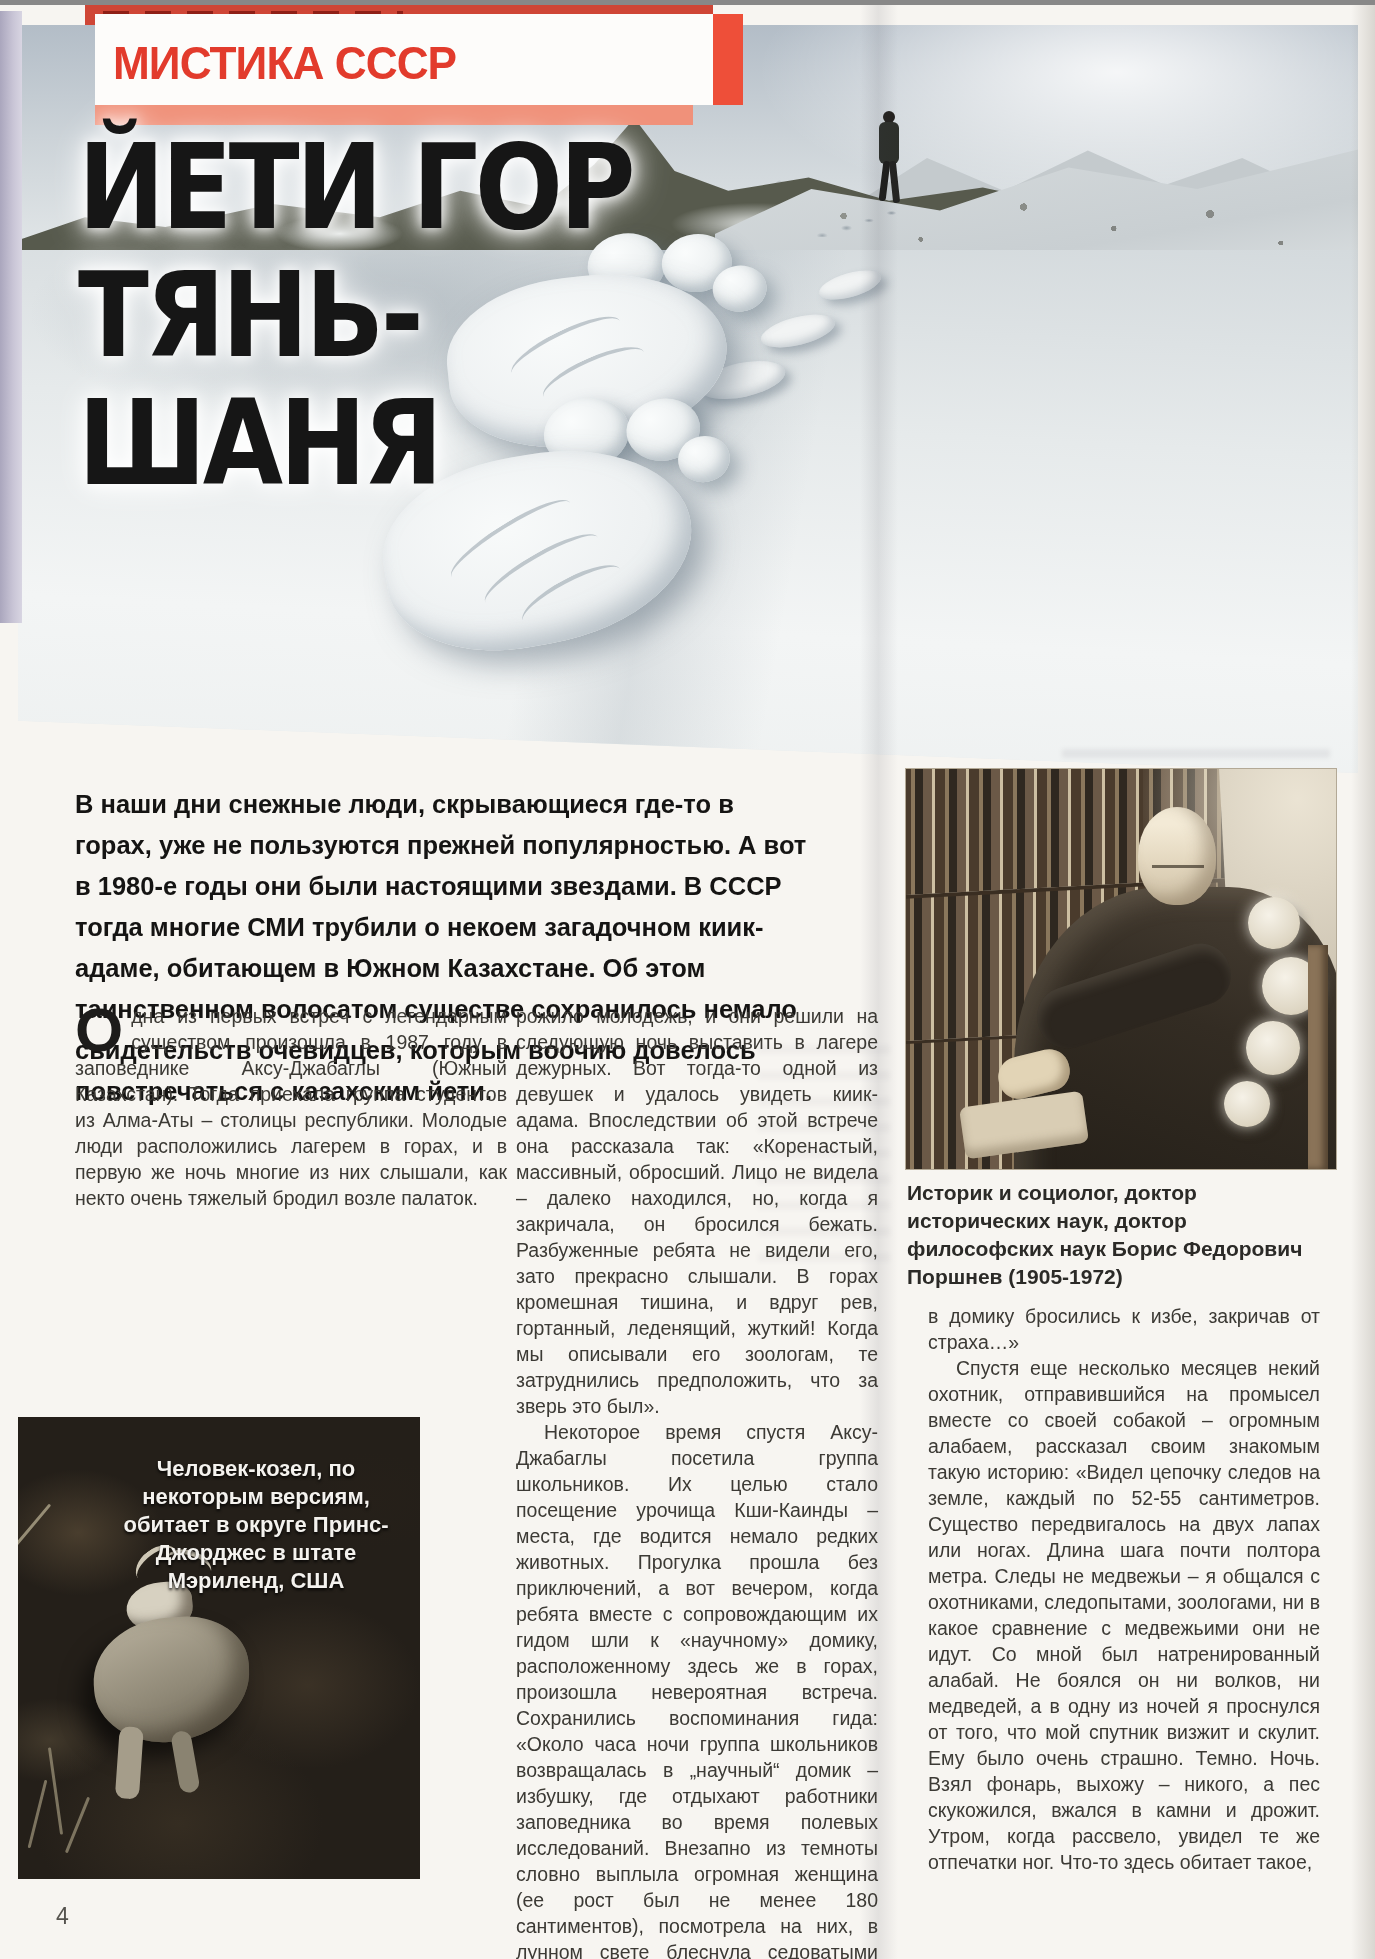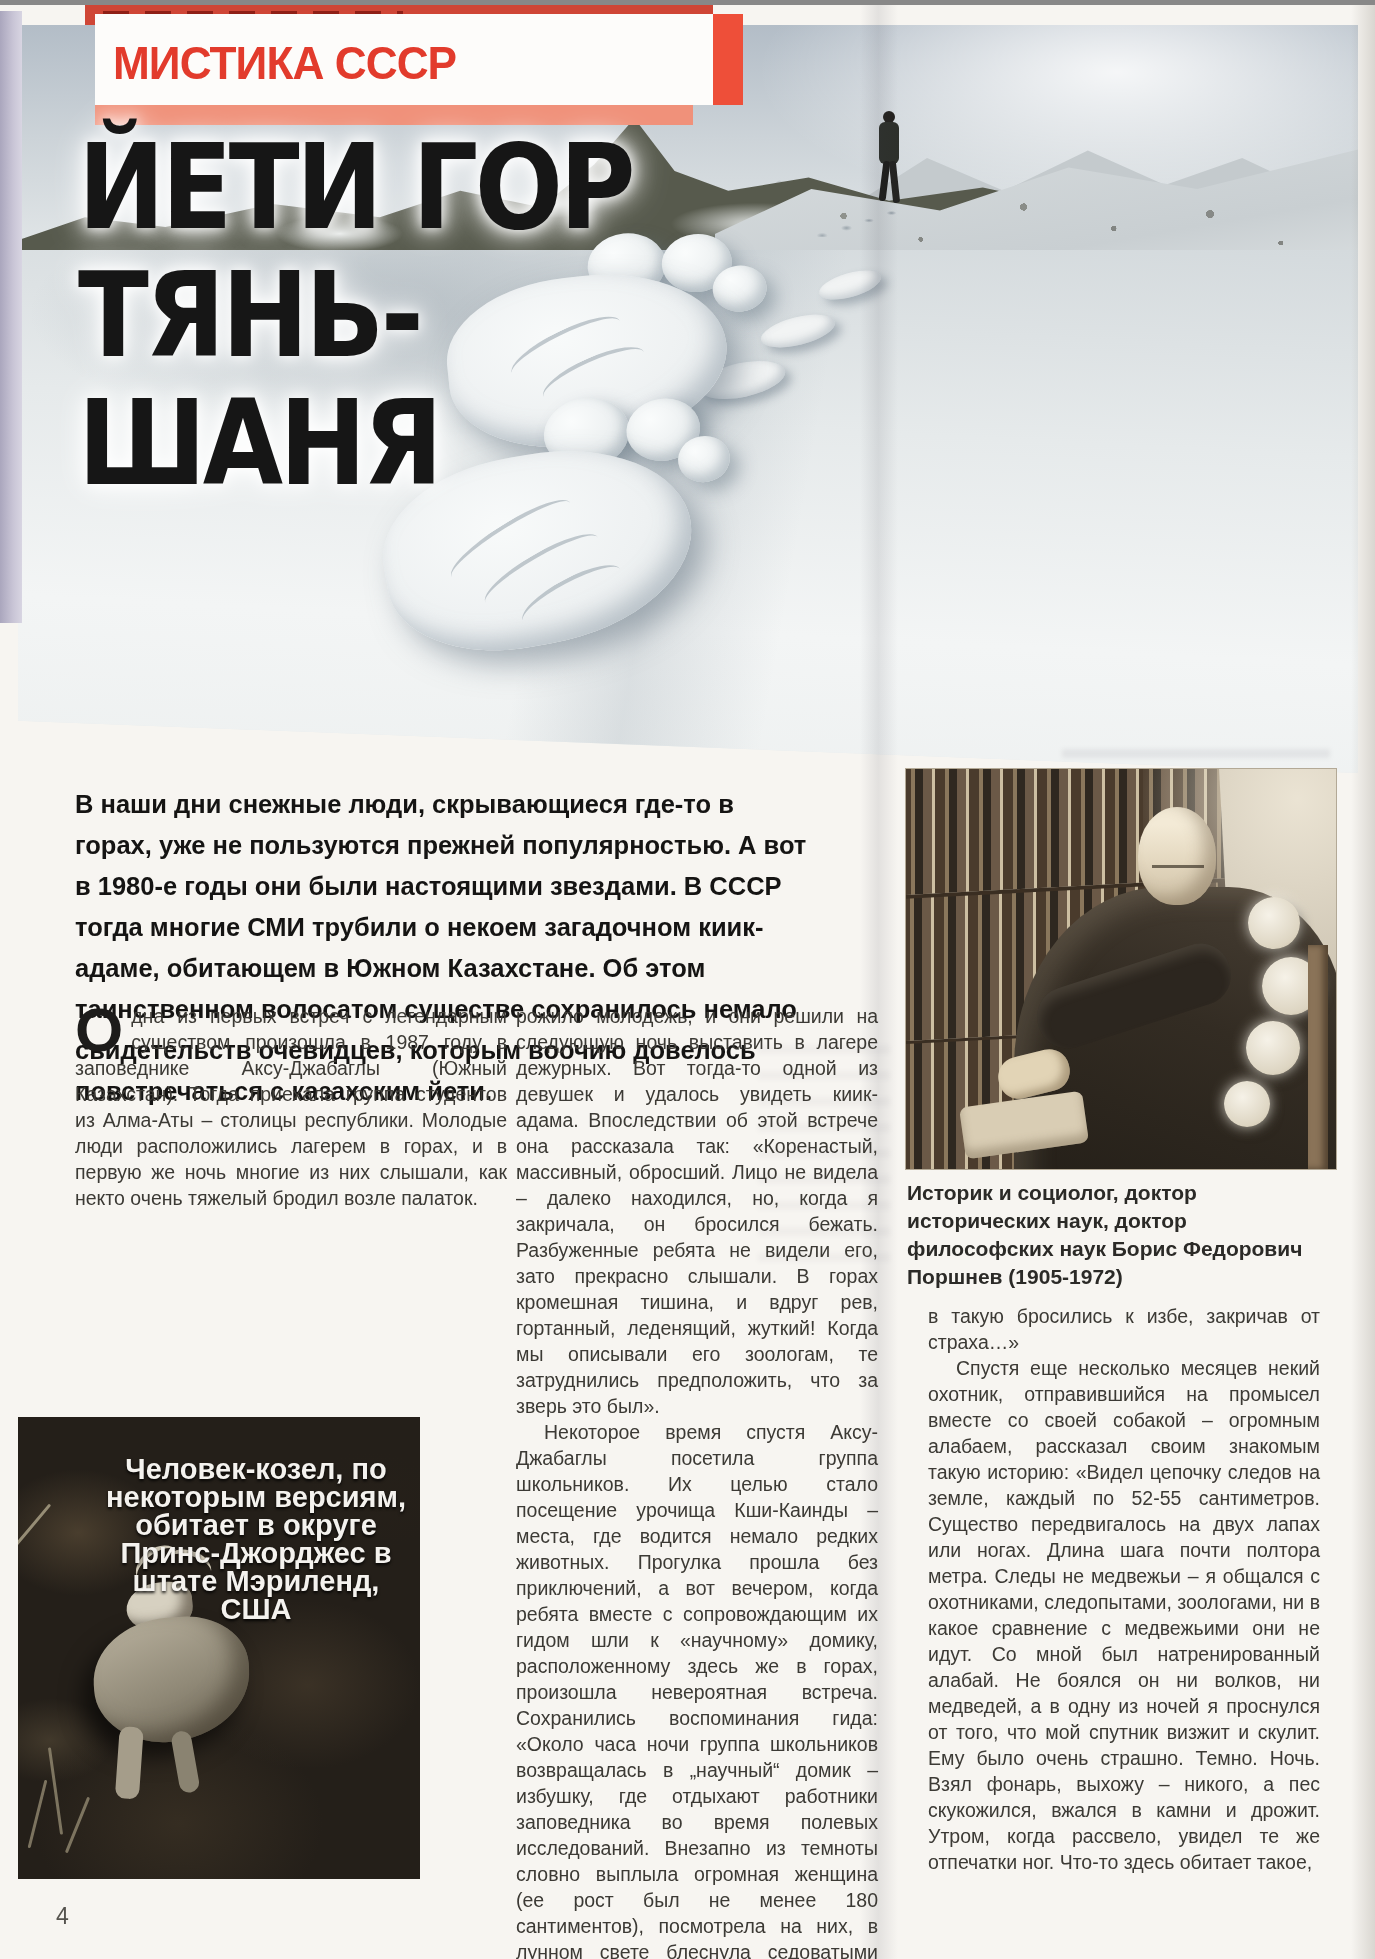--- a/index.html
+++ b/index.html
@@ -157,21 +157,21 @@
   .gm-horn.h1{left:96px;top:-14px;transform:rotate(20deg);}
   .gm-horn.h2{left:66px;top:-18px;transform:rotate(-32deg);}
   .gm-body{position:absolute;left:18px;top:52px;width:156px;height:124px;border-radius:55% 45% 60% 50%;
     background:linear-gradient(160deg,#bab29f 0%,#918a78 55%,#6b6454 100%);
     box-shadow:-12px 14px 22px rgba(0,0,0,.55), inset -16px -10px 20px rgba(60,52,40,.55);}
   .gm-leg{position:absolute;border-radius:10px;}
   .gm-leg.l1{left:36px;top:158px;width:24px;height:72px;background:#a59d8a;transform:rotate(8deg);}
   .gm-leg.l2{left:94px;top:166px;width:20px;height:62px;background:#8a8371;transform:rotate(-6deg);}
   .gm-grass{position:absolute;width:3px;background:#9a9077;opacity:.75;border-radius:2px;}
   .goatman .cap{position:relative;z-index:3;padding:38px 10px 0 84px;text-align:center;
-    font-size:29px;line-height:28px;font-weight:bold;color:#f4f2ee;
+    font-size:22px;line-height:28px;font-weight:bold;color:#f4f2ee;
     text-shadow:0 2px 3px rgba(0,0,0,.85);}
   
   .page-number{position:absolute;left:56px;top:1898px;font-size:23px;color:#55534e;}
 </style>
 </head>
 <body>
 
 <div class="page">
 
   <div class="hero">
@@ -262,21 +262,21 @@
   <div class="col col-1">
     <p class="para"><span class="dropcap">О</span><span>дна из первых встреч с легендарным существом произошла в 1987 году в заповеднике Аксу-Джабаглы (Южный Казахстан). Тогда приехала группа студентов из Алма-Аты – столицы республики. Молодые люди расположились лагерем в горах, и в первую же ночь многие из них слышали, как некто очень тяжелый бродил возле палаток.</span></p>
   </div>
 
   <div class="col col-2">
     <p class="para">рожило молодежь, и они решили на следующую ночь выставить в лагере дежурных. Вот тогда-то одной из девушек и удалось увидеть киик-адама. Впоследствии об этой встрече она рассказала так: «Коренастый, массивный, обросший. Лицо не видела – далеко находился, но, когда я закричала, он бросился бежать. Разбуженные ребята не видели его, зато прекрасно слышали. В горах кромешная тишина, и вдруг рев, гортанный, леденящий, жуткий! Когда мы описывали его зоологам, те затруднились предположить, что за зверь это был».</p>
     <p class="para indent">Некоторое время спустя Аксу-Джабаглы посетила группа школьников. Их целью стало посещение урочища Кши-Каинды – места, где водится немало редких животных. Прогулка прошла без приключений, а вот вечером, когда ребята вместе с сопровождающим их гидом шли к «научному» домику, расположенному здесь же в горах, произошла невероятная встреча. Сохранились воспоминания гида: «Около часа ночи группа школьников возвращалась в „научный“ домик – избушку, где отдыхают работники заповедника во время полевых исследований. Внезапно из темноты словно выплыла огромная женщина (ее рост был не менее 180 сантиментов), посмотрела на них, в лунном свете блеснула седоватыми волосами и исчезла. Все</p>
   </div>
 
   <div class="col col-3">
-    <p class="para">в такую бросились к избе, закричав от страха…»</p>
+    <p class="para">в домику бросились к избе, закричав от страха…»</p>
     <p class="para indent">Спустя еще несколько месяцев некий охотник, отправившийся на промысел вместе со своей собакой – огромным алабаем, рассказал своим знакомым такую историю: «Видел цепочку следов на земле, каждый по 52-55 сантиметров. Существо передвигалось на двух лапах или ногах. Длина шага почти полтора метра. Следы не медвежьи – я общался с охотниками, следопытами, зоологами, ни в какое сравнение с медвежьими они не идут. Со мной был натренированный алабай. Не боялся он ни волков, ни медведей, а в одну из ночей я проснулся от того, что мой спутник визжит и скулит. Ему было очень страшно. Темно. Ночь. Взял фонарь, выхожу – никого, а пес скукожился, вжался в камни и дрожит. Утром, когда рассвело, увидел те же отпечатки ног. Что-то здесь обитает такое,</p>
   </div>
 
   <div class="goatman">
     <div class="gm-mottle"></div>
     <div class="cap">Человек-козел, по некоторым версиям, обитает в округе Принс-Джорджес в штате Мэриленд, США</div>
     <div class="creature">
       <div class="gm-horn h1"></div>
       <div class="gm-horn h2"></div>
       <div class="gm-head"></div>

